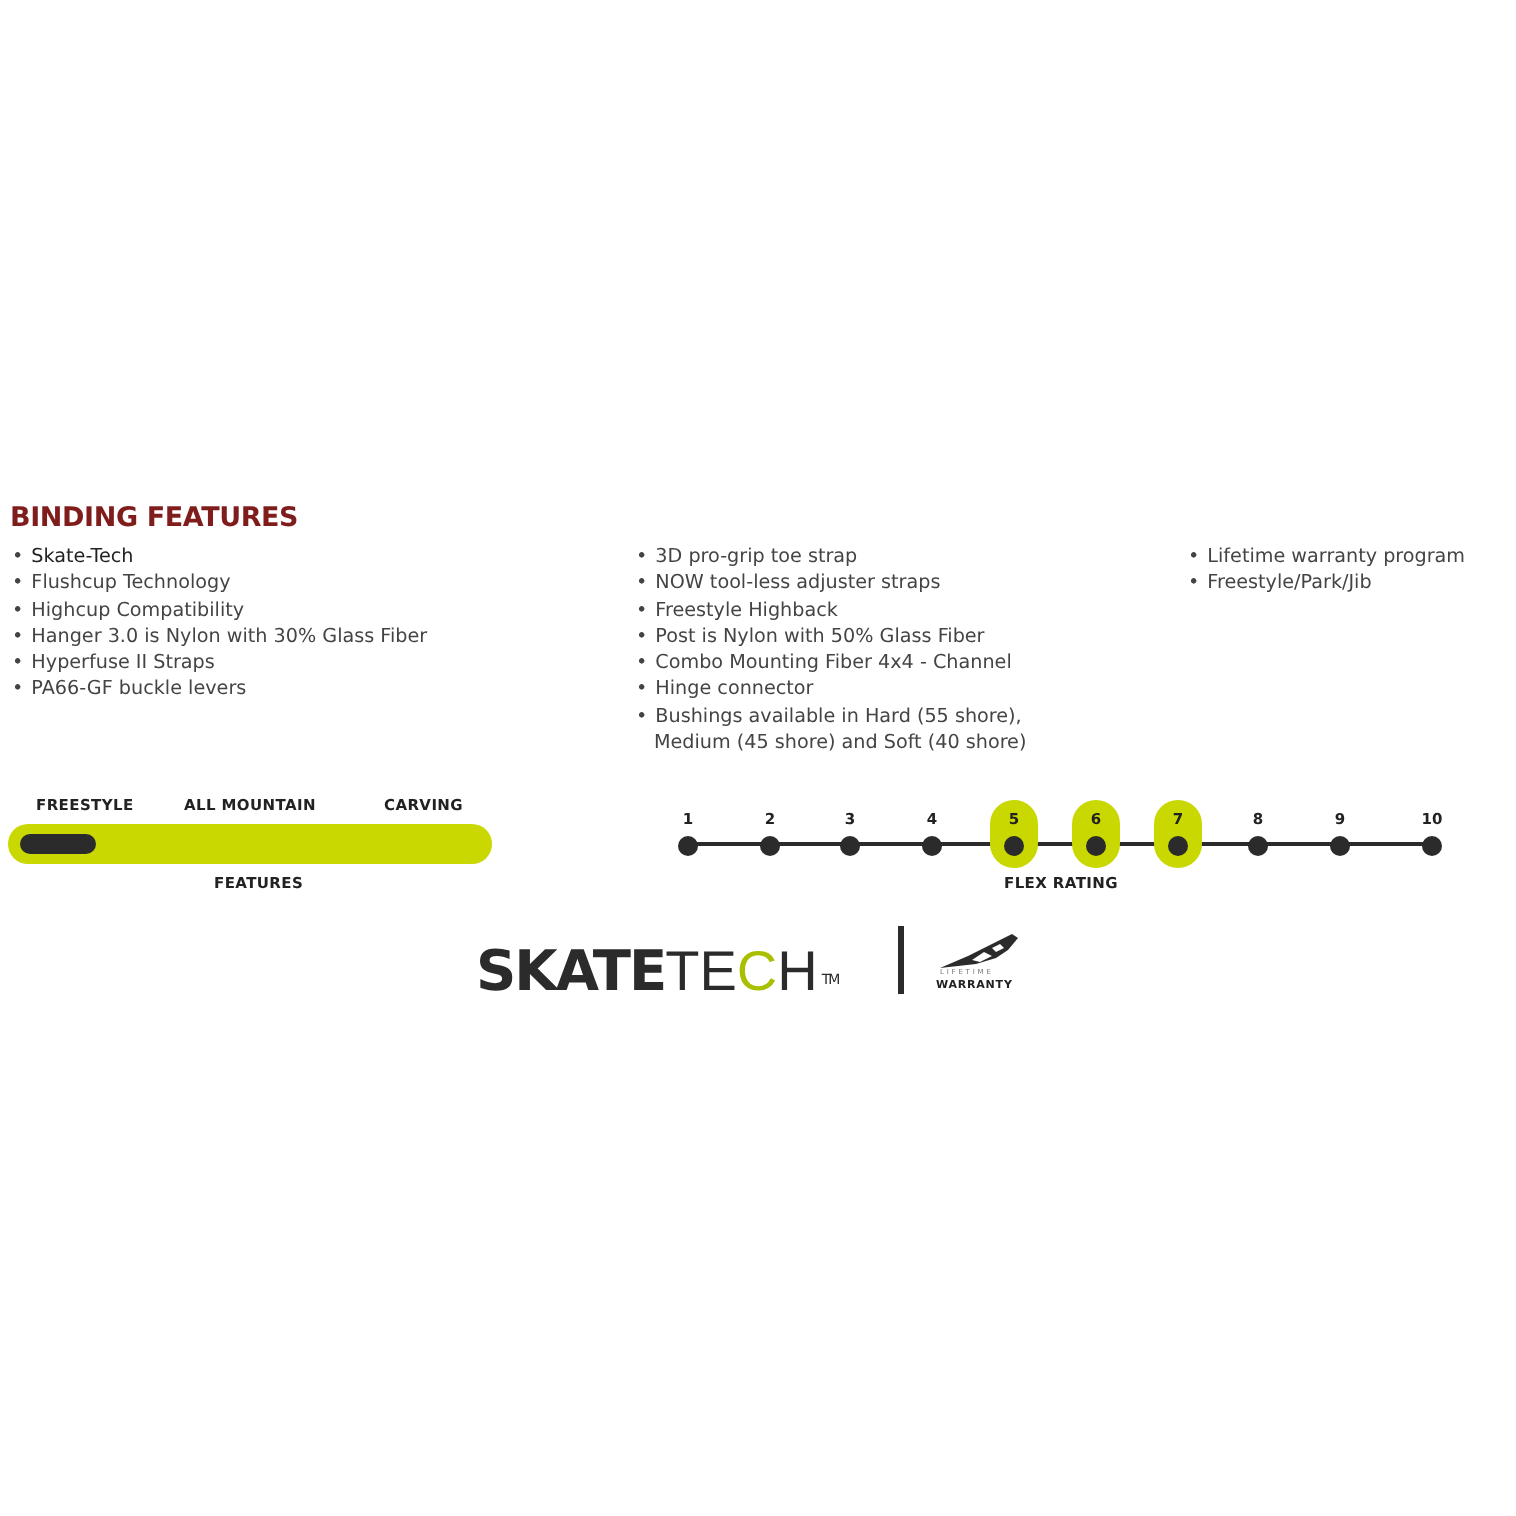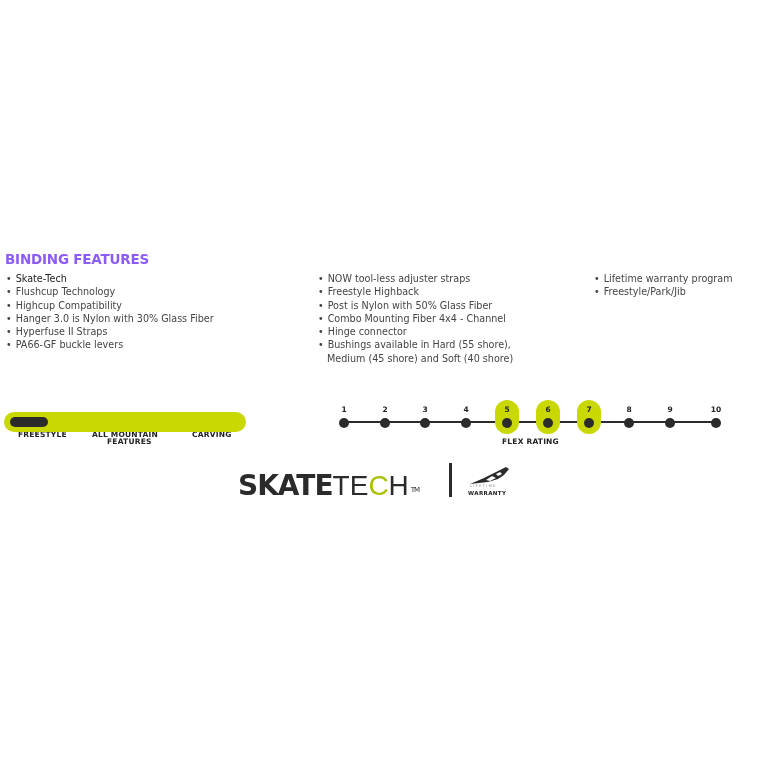--- a/index.html
+++ b/index.html
@@ -1,27 +1,27 @@
 <!DOCTYPE html>
 <html><head>
 <meta charset="utf-8">
 <style>
   html, body { margin:0; padding:0; background:#ffffff; }
   body { width:758px; height:758px; position:relative; overflow:hidden; font-family:"DejaVu Sans", sans-serif; color:#333; }
-  .title { position:absolute; left:5px; top:251px; font-family:"DejaVu Sans", sans-serif; font-weight:900; font-size:13.5px; letter-spacing:-0.2px; color:#8b5cf6; }
+  .title { position:absolute; left:5px; top:251px; font-family:"DejaVu Sans", sans-serif; font-weight:900; font-size:13.5px; letter-spacing:-0.2px; color:#7f1d1d; }
   .col { position:absolute; top:272px; margin:0; padding:0; list-style:none; font-size:9.6px; line-height:13.3px; color:#444; }
   .col li { white-space:nowrap; }
   .col li::before { content:"\2022"; margin-right:4px; color:#444; }
   .col li.cont::before { content:""; margin-right:9px; }
   .col1 { left:6px; }
   .col2 { left:318px; }
   .col3 { left:594px; }
   .col1 li:first-child { color:#222; }
   .terrain-labels { position:absolute; top:398px; font-size:7.5px; font-weight:bold; color:#222; letter-spacing:0.2px; }
-  .tl { position:absolute; white-space:nowrap;margin-top:32px; }
+  .tl { position:absolute; white-space:nowrap; }
   .terrain-bar { position:absolute; left:4px; top:412px; width:242px; height:20px; border-radius:10px; background:#c8d800; }
   .terrain-fill { position:absolute; left:6px; top:5px; width:38px; height:10px; border-radius:5px; background:#2b2b2b; }
   .terrain-caption { position:absolute; left:107px; top:437px; font-size:7.5px; font-weight:bold; color:#222; letter-spacing:0.2px; }
   .flex { position:absolute; left:330px; top:398px; width:400px; height:40px; }
   .flex-line { position:absolute; left:14px; top:23px; width:373px; height:2px; background:#2b2b2b; }
   .flex-pt { position:absolute; top:0; width:24px; margin-left:-12px; text-align:center; }
   .flex-pt .hl { position:absolute; left:0; top:2px; width:24px; height:34px; border-radius:12px; background:#c8d800; }
   .flex-pt .num { position:relative; display:block; font-size:7.5px; font-weight:bold; color:#222; margin-top:7px; height:10px; line-height:10px; }
   .flex-pt .dot { position:relative; display:block; width:10px; height:10px; border-radius:50%; background:#2b2b2b; margin:3px auto 0; }
   .flex-caption { position:absolute; left:502px; top:437px; font-size:7.5px; font-weight:bold; color:#222; letter-spacing:0.2px; }
@@ -44,20 +44,21 @@
 <ul class="col col1">
   <li>Skate-Tech</li>
   <li>Flushcup Technology</li>
   <li>Highcup Compatibility</li>
   <li>Hanger 3.0 is Nylon with 30% Glass Fiber</li>
   <li>Hyperfuse II Straps</li>
   <li>PA66-GF buckle levers</li>
 </ul>
 
 <ul class="col col2">
+  <li>3D pro-grip toe strap</li>
   <li>NOW tool-less adjuster straps</li>
   <li>Freestyle Highback</li>
   <li>Post is Nylon with 50% Glass Fiber</li>
   <li>Combo Mounting Fiber 4x4 - Channel</li>
   <li>Hinge connector</li>
   <li>Bushings available in Hard (55 shore),</li>
   <li class="cont">Medium (45 shore) and Soft (40 shore)</li>
 </ul>
 
 <ul class="col col3">

